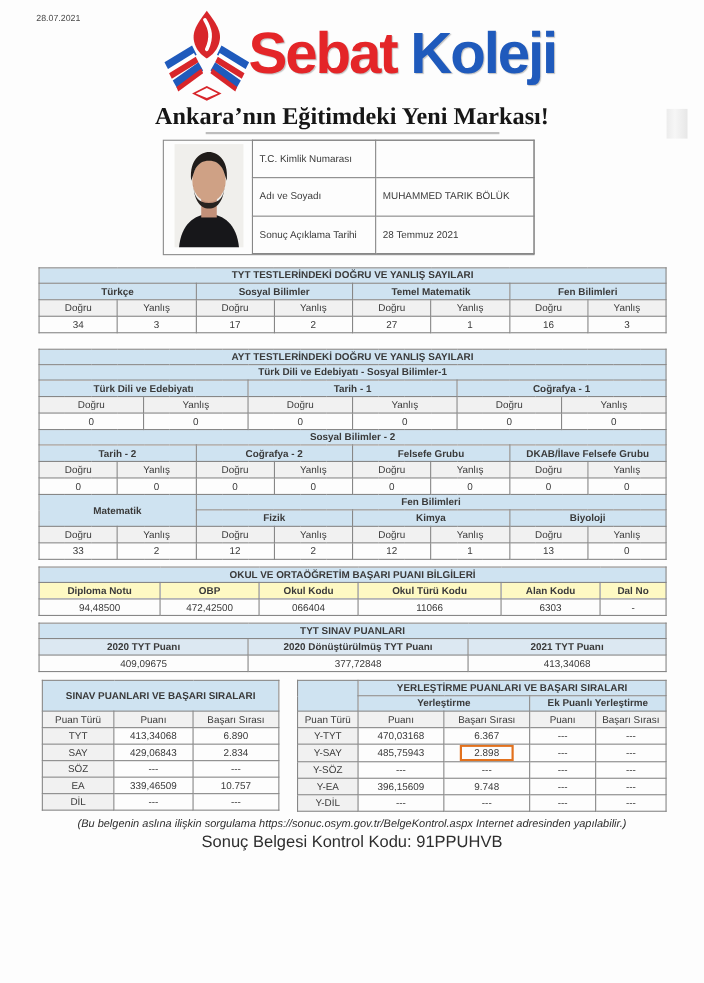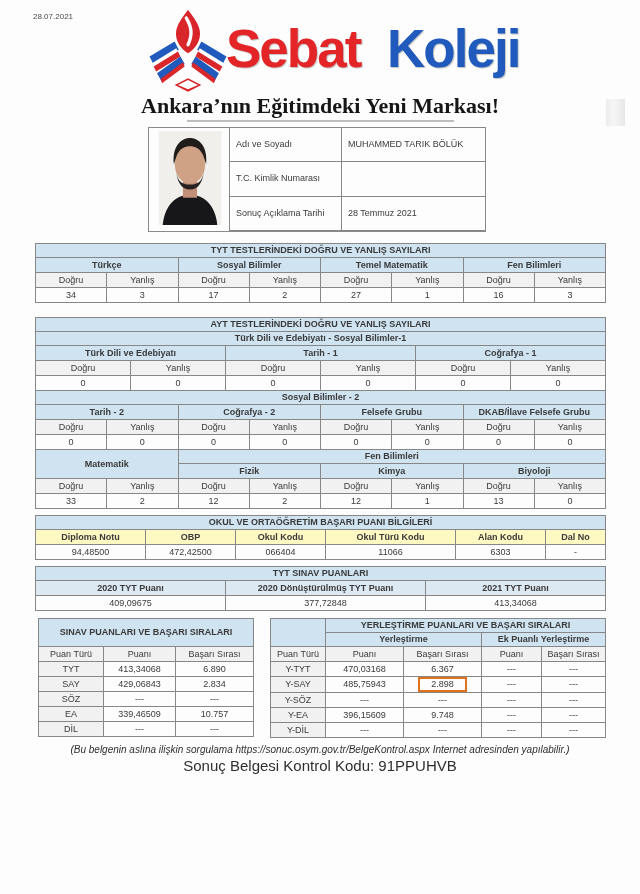--- a/index.html
+++ b/index.html
@@ -6,21 +6,21 @@
   .page{position:relative;width:640px;height:894px;background:#fdfdfd;
         font-family:"Liberation Sans",sans-serif;color:#3a3a3a;overflow:hidden;}
 
   
   .date{position:absolute;left:33px;top:12px;font-size:8px;color:#4a4a4a;}
   .logo{position:absolute;left:146px;top:8px;}
   .brand{position:absolute;left:226px;top:18px;font-size:53px;font-weight:bold;
          letter-spacing:-2px;white-space:nowrap;
          text-shadow:1px 1px 1px rgba(120,120,120,.45);}
   .brand .red{color:#e42528;margin-top:28px;}
-  .brand .blu{color:#1f5abc;margin-left:14px;}
+  .brand .blu{color:#1f5abc;}
   .tagline{position:absolute;left:0;top:93px;width:640px;text-align:center;
            font-family:"Liberation Serif",serif;font-weight:bold;font-size:22px;color:#161616;}
   .rule{position:absolute;left:187px;top:120px;width:267px;height:2px;background:#bdbdbd;}
   .artifact{position:absolute;left:606px;top:99px;width:19px;height:27px;
             background:linear-gradient(90deg,#ececec,#f6f6f6 40%,#e7e7e7);}
 
   
   table{border-collapse:collapse;table-layout:fixed;}
   td{border:1px solid #878787;text-align:center;vertical-align:middle;
      font-size:9px;padding:0;height:14px;line-height:11px;overflow:hidden;white-space:nowrap;}
@@ -93,26 +93,26 @@
         <path d="M17,35 C17,50 23,58 31,58 C39,58 45,50 45,35 C45,47 41,53 31,53 C21,53 17,47 17,35 Z" fill="#27221f"></path>
       </svg>
     </div>
     <table class="itable">
       <colgroup>
           <col style="width:112px">
           <col style="width:144px">
         </colgroup>
       <tbody>
           <tr>
+        <td style="height:14px">T.C. Kimlik Numarası</td>
+        <td></td>
+      </tr>
+      <tr>
         <td style="height:13px">Adı ve Soyadı</td>
         <td>MUHAMMED TARIK BÖLÜK</td>
-      </tr>
-      <tr>
-        <td style="height:14px">T.C. Kimlik Numarası</td>
-        <td></td>
       </tr>
       <tr>
         <td>Sonuç Açıklama Tarihi</td>
         <td>28 Temmuz 2021</td>
       </tr>
     </tbody>
       </table>
   </div>
 
   <table class="tbl" style="top:243px">

